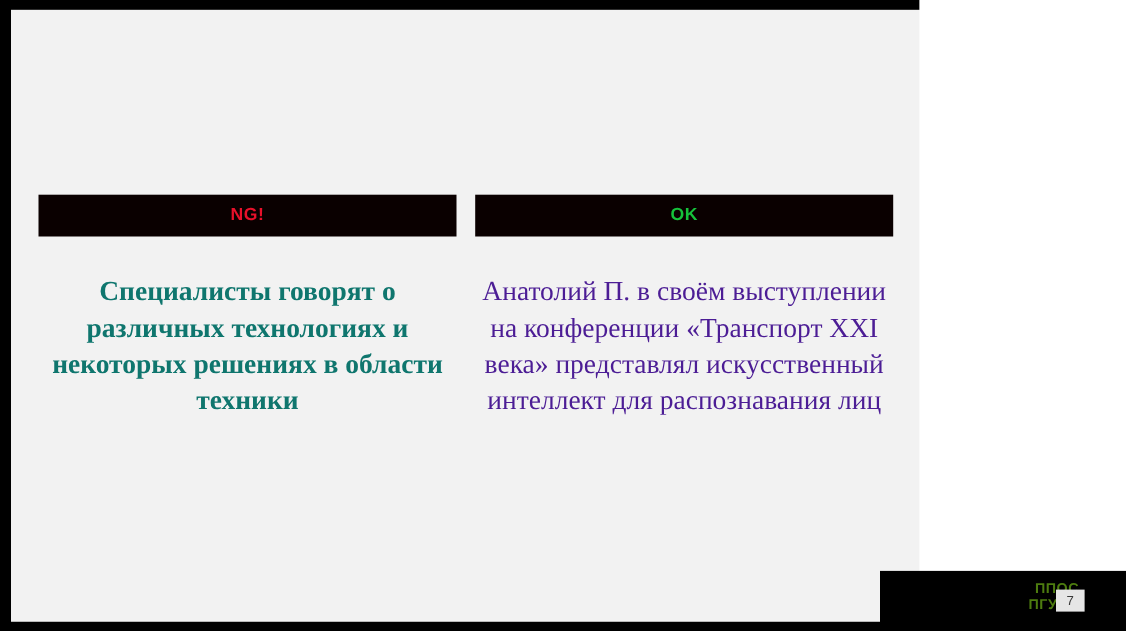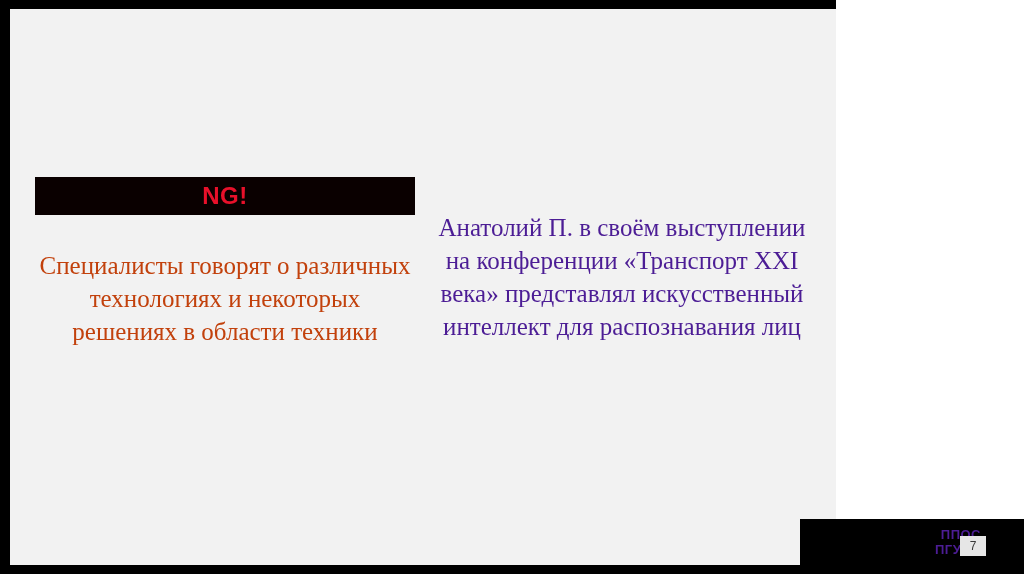--- a/index.html
+++ b/index.html
@@ -75,35 +75,35 @@
 
   .label-bar {
     height: 38px;
     background: #0a0000;
     display: flex;
     align-items: center;
     justify-content: center;
   }
   .label-text {
     font-family: "Liberation Sans", sans-serif;
-    font-size: 24px;
+    font-size: 16px;
     font-weight: bold;
     letter-spacing: 0.5px;
   }
   .label-ng { color: #e8102a; }
   .label-ok { color: #16c23b; }
 
   .col-text {
     margin-top: 34px;
     text-align: center;
     font-family: "Liberation Serif", serif;
     font-size: 25px;
     line-height: 1.32;
   }
-  .col-text.grey { color: #c2410c; }
+  .col-text.grey { color: #0f766e; font-weight: bold; }
   .col-text.dark { color: #4c1d95; }
 
   
   #right-rail {
     position: absolute;
     left: 836px;
     top: 0;
     width: 188px;
     height: 574px;
     background: #ffffff;
@@ -116,21 +116,21 @@
     width: 224px;
     height: 55px;
     background: #000000;
   }
 
   .brand {
     position: absolute;
     right: 43px;
     top: 528px;
     text-align: right;
-    color: #4c1d95;
+    color: #4d7c0f;
     font-family: "Liberation Sans", sans-serif;
     font-size: 13px;
     font-weight: bold;
     line-height: 1.12;
     letter-spacing: 0.5px;
   }
 
   .page-num {
     position: absolute;
     left: 960px;
@@ -158,20 +158,23 @@
     <div class="columns">
 
       <div class="col col-left">
         <div class="label-bar">
           <span class="label-text label-ng">NG!</span>
         </div>
         <div class="col-text grey">Специалисты говорят о различных технологиях и некоторых решениях в области техники</div>
       </div>
 
       <div class="col col-right">
+        <div class="label-bar">
+          <span class="label-text label-ok">OK</span>
+        </div>
         <div class="col-text dark">Анатолий П. в своём выступлении на конференции «Транспорт XXI  века» представлял искусственный интеллект для распознавания лиц</div>
       </div>
 
     </div>
   </div>
 </div>
 
 <div id="right-rail"></div>
 
 <div class="footer-black"></div>

